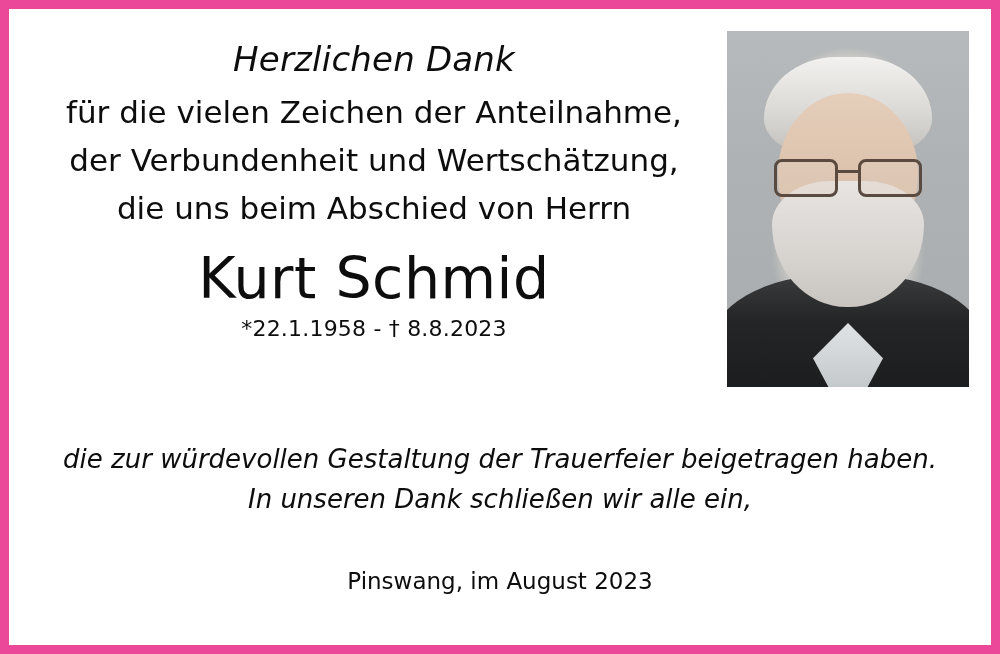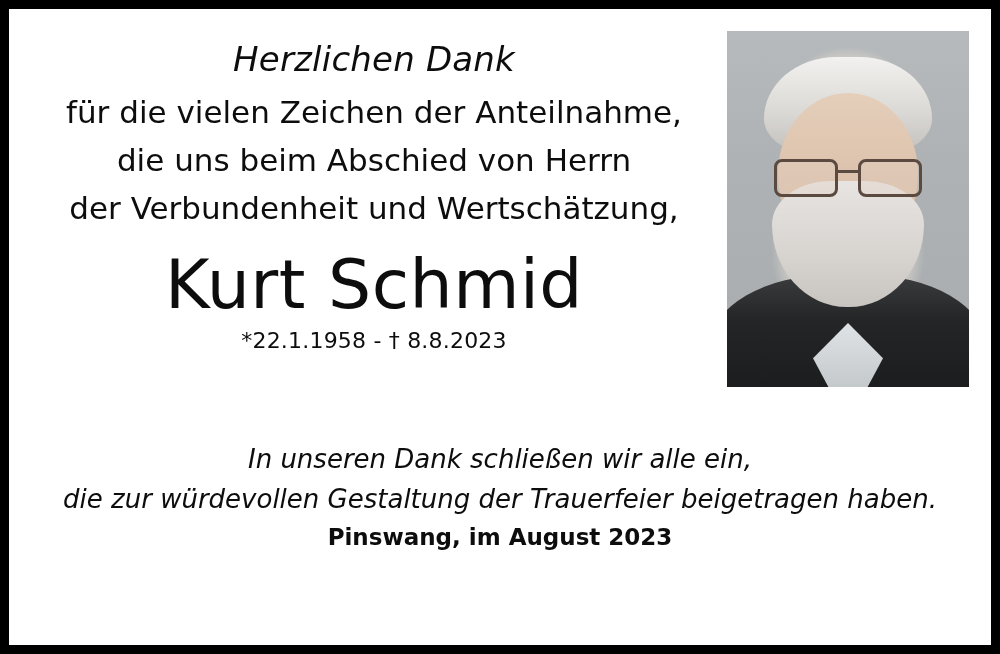--- a/index.html
+++ b/index.html
@@ -13,21 +13,21 @@
     font-family: "Liberation Sans", sans-serif;
     overflow: hidden;
   }
 
   .notice {
     position: relative;
     box-sizing: border-box;
     width: 1000px;
     height: 654px;
     background: #ffffff;
-    border: 9px solid #000000;
+    border: 9px solid #ec4899;
     padding: 0;
   }
 
   .inner {
     position: relative;
     width: 100%;
     height: 100%;
     box-sizing: border-box;
     background: #ffffff;
   }
@@ -153,21 +153,21 @@
     line-height: 1.1;
   }
 
   .lines {
     font-size: 31px;
     line-height: 1.55;
   }
   .lines div { white-space: nowrap; }
 
   .deceased-name {
-    font-size: 68px;
+    font-size: 57px;
     line-height: 1.05;
     margin: 16px 0 8px 0;
     font-weight: 400;
     letter-spacing: 0.5px;
   }
 
   .dates {
     font-size: 22px;
     margin: 0 0 24px 0;
     letter-spacing: 0.2px;
@@ -189,22 +189,23 @@
     color: #0d0d0d;
   }
   .lower .italic-block {
     font-style: italic;
     font-size: 26px;
     line-height: 1.55;
   }
   .lower .italic-block div { white-space: nowrap; }
 
   .signature {
+    margin-top: 44px;
     font-size: 23px;
-    font-weight: bold;
+    font-weight: normal;
     line-height: 1.5;
   }
   .signature div { white-space: nowrap; }
 </style>
 </head>
 <body>
 
 <div class="notice">
   <div class="inner">
 
@@ -221,33 +222,33 @@
           <div class="lens right"></div>
         </div>
       </div>
     </div>
 
     <div class="text-col">
       <div class="thanks-head">Herzlichen Dank</div>
 
       <div class="lines">
         <div>für die vielen Zeichen der Anteilnahme,</div>
+        <div>der Verbundenheit und Wertschätzung,</div>
         <div>die uns beim Abschied von Herrn</div>
-        <div>der Verbundenheit und Wertschätzung,</div>
       </div>
 
       <div class="deceased-name">Kurt Schmid</div>
       <div class="dates">*22.1.1958 - † 8.8.2023</div>
 
     </div>
 
     <div class="lower">
       <div class="italic-block">
+        <div>die zur würdevollen Gestaltung der Trauerfeier beigetragen haben.</div>
         <div>In unseren Dank schließen wir alle ein,</div>
-        <div>die zur würdevollen Gestaltung der Trauerfeier beigetragen haben.</div>
       </div>
 
       <div class="signature">
         <div>Pinswang, im August 2023</div>
       </div>
     </div>
 
   </div>
 </div>
 

